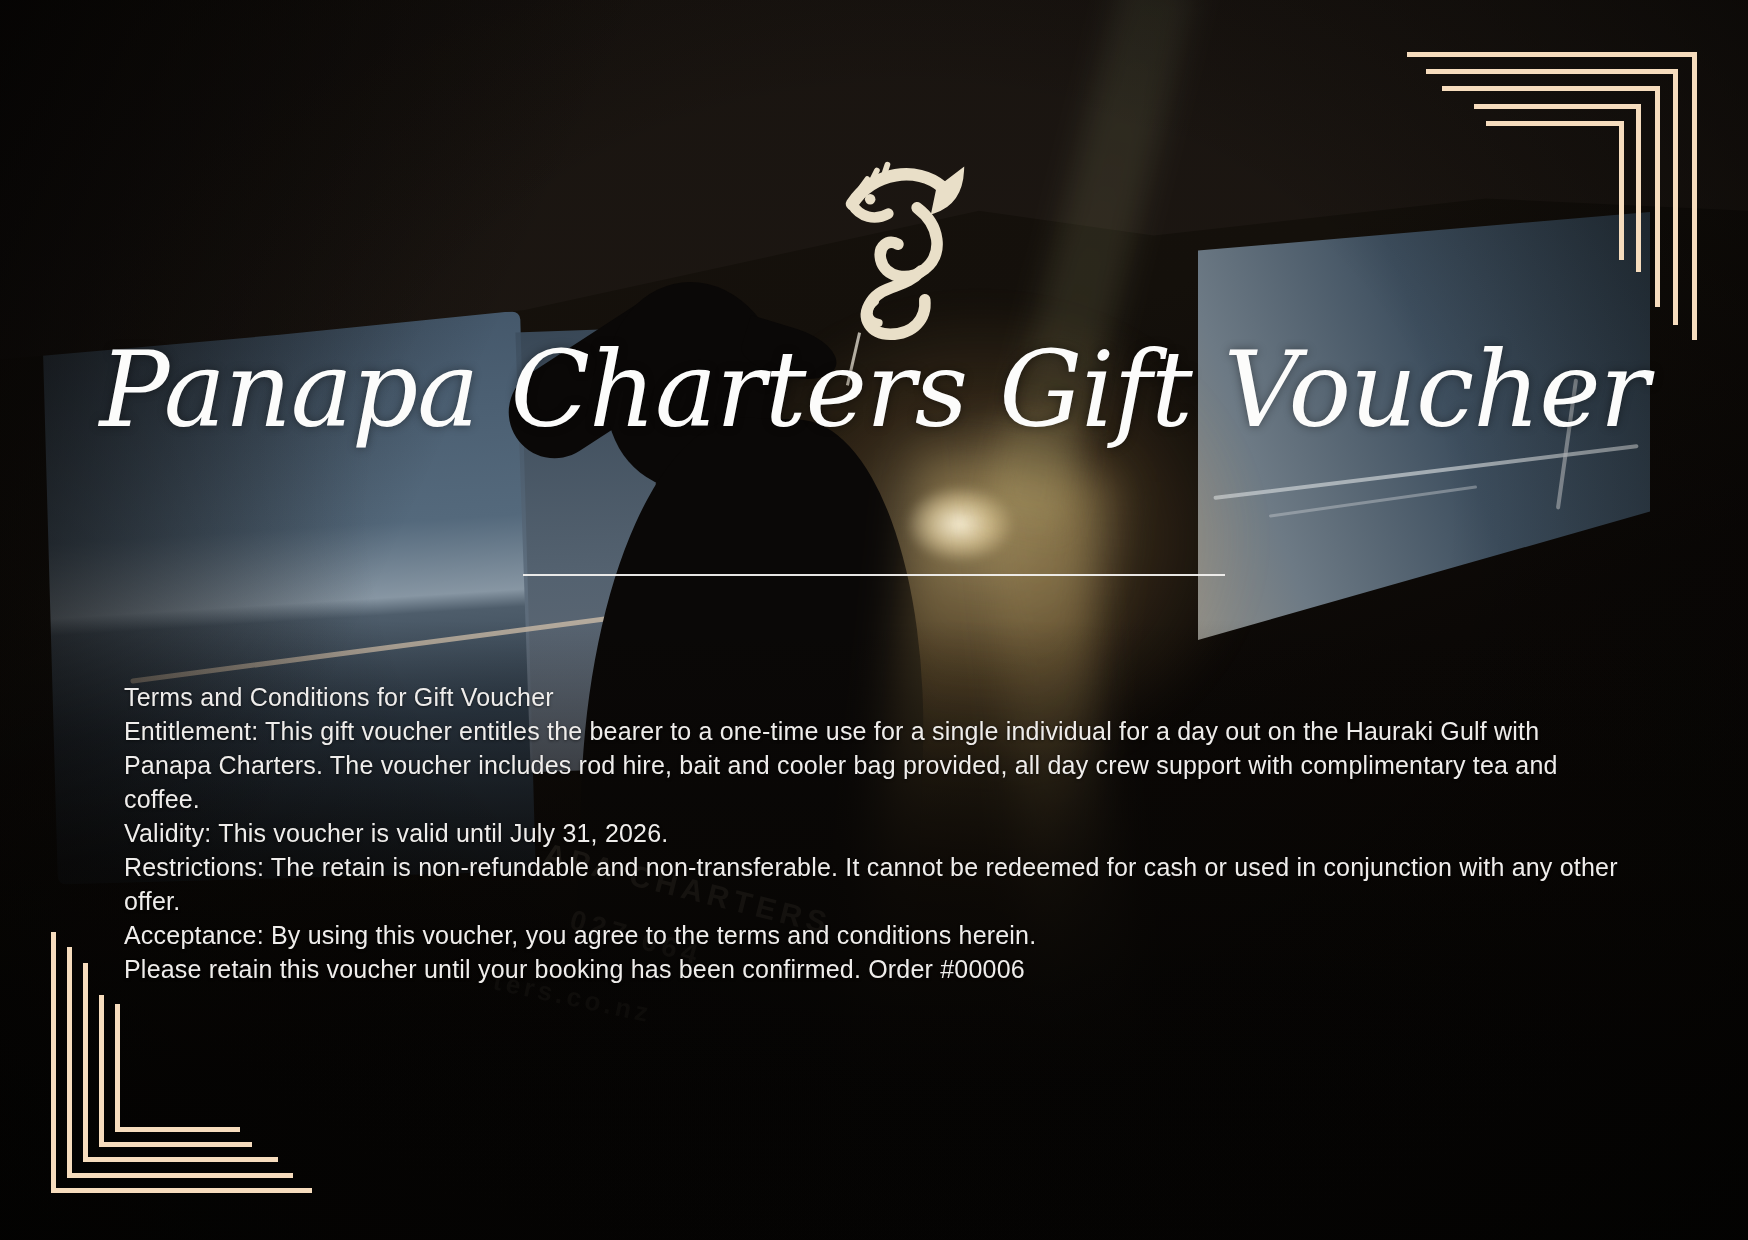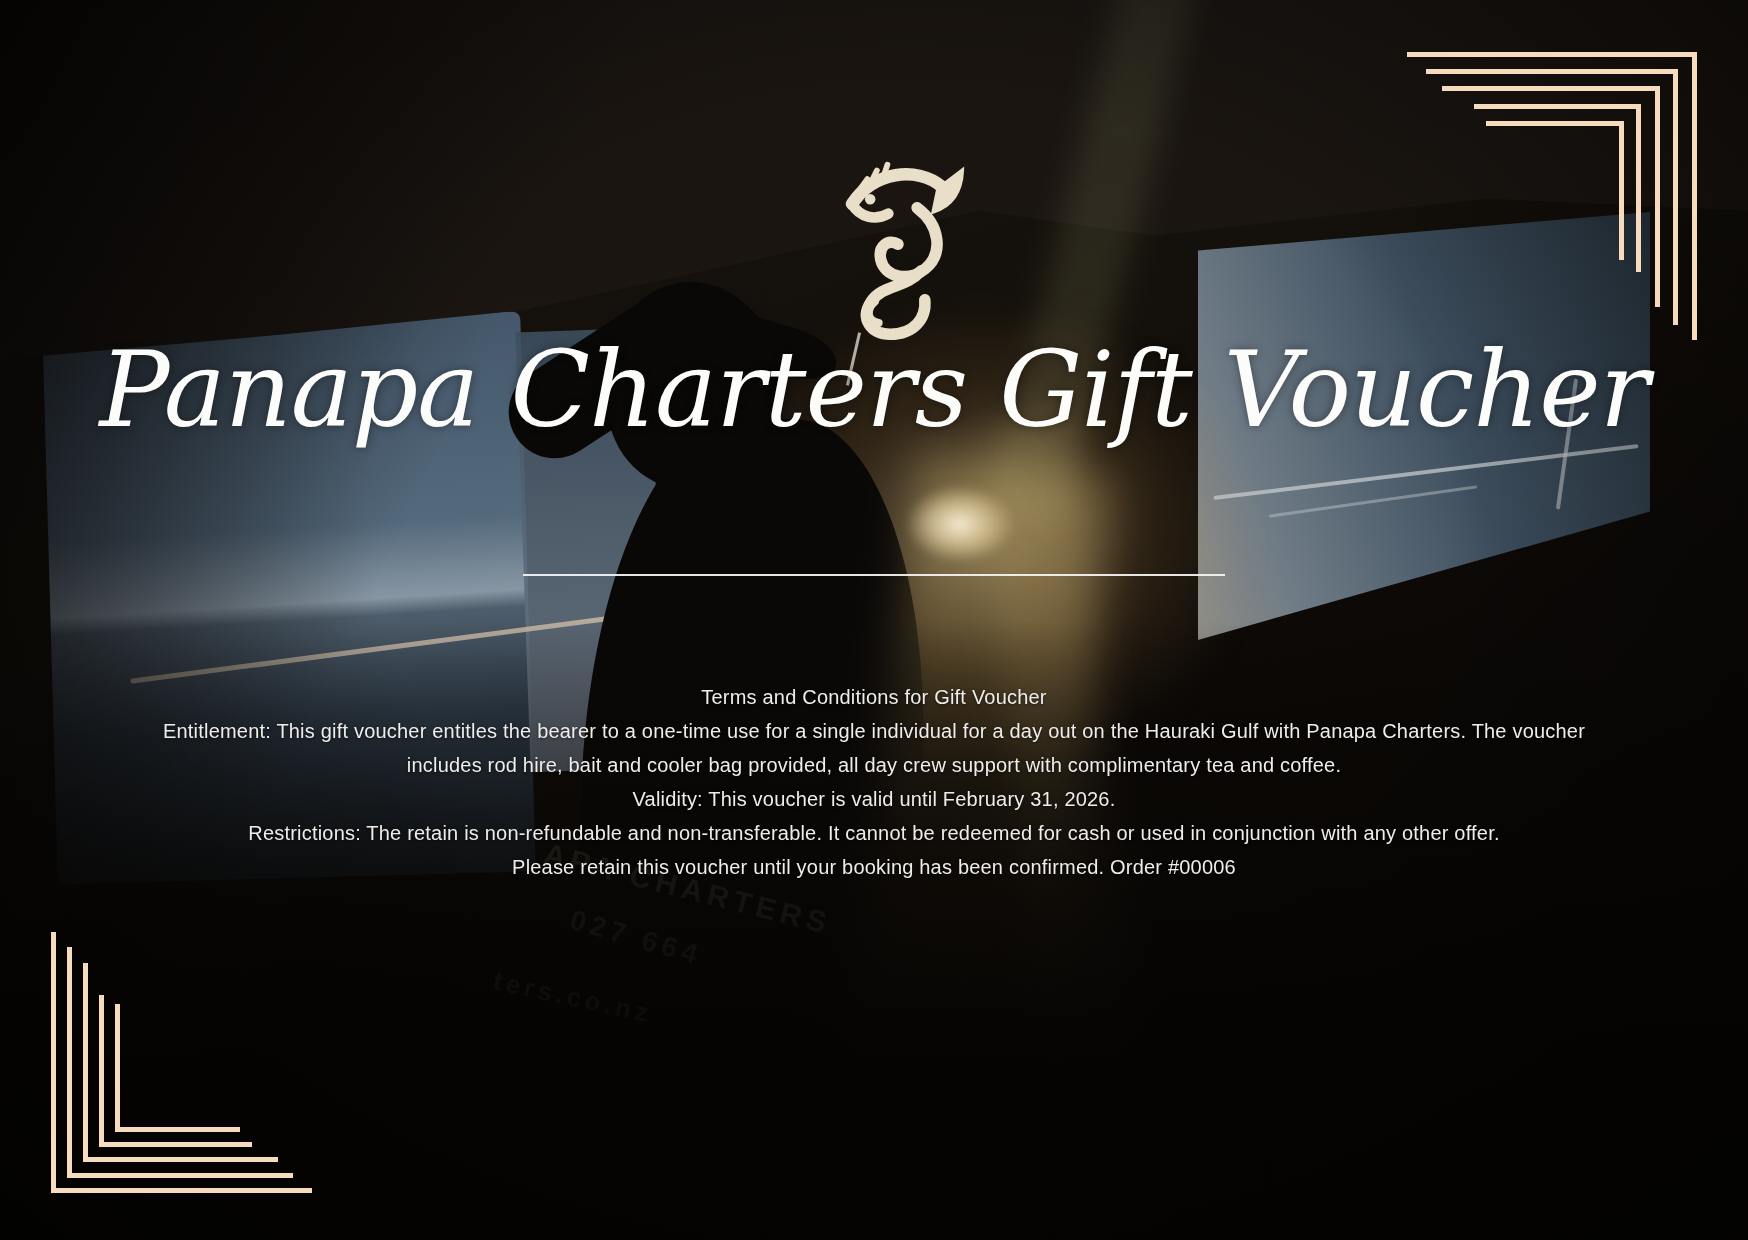--- a/index.html
+++ b/index.html
@@ -79,21 +79,21 @@
   .logo{left:822px;top:158px;width:150px;height:182px;}
   .title{
     left:0;top:338px;width:1748px;text-align:center;
     font-family:"DejaVu Serif", serif;font-style:italic;font-weight:normal;
     font-size:104px;line-height:1;color:#fcfcfb;margin:0;
     text-shadow:0 0 10px rgba(0,0,0,.4);letter-spacing:-1px;
   }
   .divider{left:50%;top:574px;width:702px;height:2px;background:#f2f1ef;transform:translateX(-50%);opacity:.95;}
   .terms{
     left:50%;top:680px;width:1500px;transform:translateX(-50%);
-    text-align:center;color:#efedeb;font-size:20px;line-height:34px;letter-spacing:.2px;
+    color:#efedeb;font-size:25px;line-height:34px;letter-spacing:.2px;
     text-shadow:0 1px 3px rgba(0,0,0,.55);
   }
   .terms p{margin:0;}
 </style>
 </head>
 <body>
 
 <div id="canvas">
 
   <div class="abs bg-base"></div>
@@ -151,18 +151,19 @@
       </g>
     </svg>
   </div>
 
   <h1 class="abs title">Panapa Charters Gift Voucher</h1>
   <div class="abs divider"></div>
 
   <div class="abs terms">
     <p>Terms and Conditions for Gift Voucher</p>
     <p>Entitlement: This gift voucher entitles the bearer to a one-time use for a single individual for a day out on the Hauraki Gulf with Panapa Charters. The voucher includes rod hire, bait and cooler bag provided, all day crew support with complimentary tea and coffee.</p>
-    <p>Validity: This voucher is valid until February 31, 2026.</p>
+    <p>Validity: This voucher is valid until July 31, 2026.</p>
     <p>Restrictions: The retain is non-refundable and non-transferable. It cannot be redeemed for cash or used in conjunction with any other offer.</p>
+    <p>Acceptance: By using this voucher, you agree to the terms and conditions herein.</p>
     <p>Please retain this voucher until your booking has been confirmed. Order #00006</p>
   </div>
 
 </div>
 
 </body></html>

